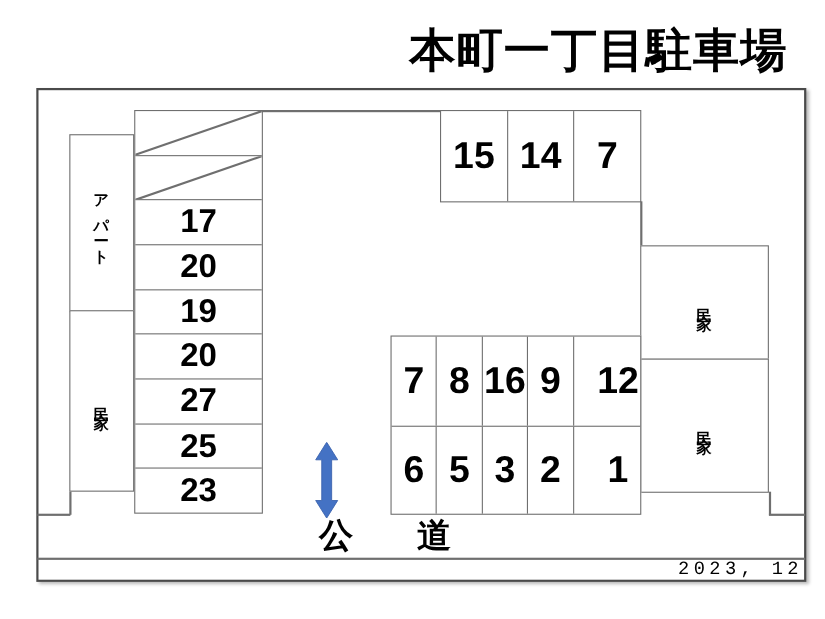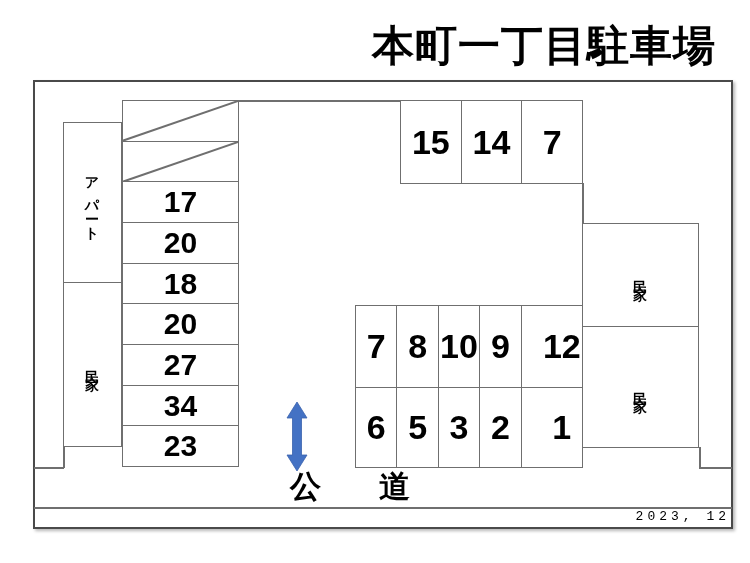--- a/index.html
+++ b/index.html
@@ -22,21 +22,21 @@
   .trow>div{flex:1;border-right:1.5px solid #6f6f6f;display:flex;align-items:center;justify-content:center;font-size:34px;font-weight:bold;}
   .trow>div:last-child{border-right:none;}
   
   .mblock{left:355px;top:305px;width:228px;height:163px;border:1.5px solid #6f6f6f;background:#fff;display:flex;flex-direction:column;}
   .mrow{display:flex;}
   .mrow.r1{flex:83;border-bottom:1.5px solid #6f6f6f;}
   .mrow.r2{flex:80;}
   .mrow>div{flex:1;border-right:1.5px solid #6f6f6f;display:flex;align-items:center;justify-content:center;font-size:34px;font-weight:bold;}
   .mrow>div:last-child{border-right:none;margin-left:20px;}
   .road{left:290px;top:469px;width:120px;height:36px;display:flex;justify-content:space-between;font-size:31px;font-weight:bold;line-height:36px;}
-  .date{left:460px;top:509px;width:270px;text-align:right;font-size:13px;letter-spacing:4px;font-family:"Liberation Mono","DejaVu Sans Mono",monospace;}
+  .date{left:460px;top:509px;width:270px;text-align:right;font-size:17px;letter-spacing:4px;font-family:"Liberation Mono","DejaVu Sans Mono",monospace;}
 </style>
 </head>
 <body>
 
 <div class="canvas">
 
   <div class="abs title">本町一丁目駐車場</div>
 
   <div class="abs outer"></div>
 
@@ -53,24 +53,24 @@
           <line x1="0" y1="100" x2="100" y2="0" stroke="#6f6f6f" stroke-width="2" vector-effect="non-scaling-stroke"></line>
         </svg>
     </div>
     <div class="diag">
       <svg viewBox="0 0 100 100" preserveAspectRatio="none">
           <line x1="0" y1="100" x2="100" y2="0" stroke="#6f6f6f" stroke-width="2" vector-effect="non-scaling-stroke"></line>
         </svg>
     </div>
     <div>17</div>
     <div>20</div>
-    <div>18</div>
+    <div>19</div>
     <div>20</div>
     <div>27</div>
-    <div>34</div>
+    <div>25</div>
     <div>23</div>
   </div>
 
   <div class="abs hline" style="left:238px;top:100px;width:164px;"></div>
 
   <div class="abs trow">
     <div>15</div>
     <div>14</div>
     <div>7</div>
   </div>
@@ -81,21 +81,21 @@
     <span class="vtext">民家</span>
   </div>
   <div class="abs box" style="left:582px;top:325.5px;width:117px;height:122px;">
     <span class="vtext">民家</span>
   </div>
 
   <div class="abs mblock">
     <div class="mrow r1">
       <div>7</div>
       <div>8</div>
-      <div>10</div>
+      <div>16</div>
       <div>9</div>
       <div>12</div>
     </div>
     <div class="mrow r2">
       <div>6</div>
       <div>5</div>
       <div>3</div>
       <div>2</div>
       <div>1</div>
     </div>

